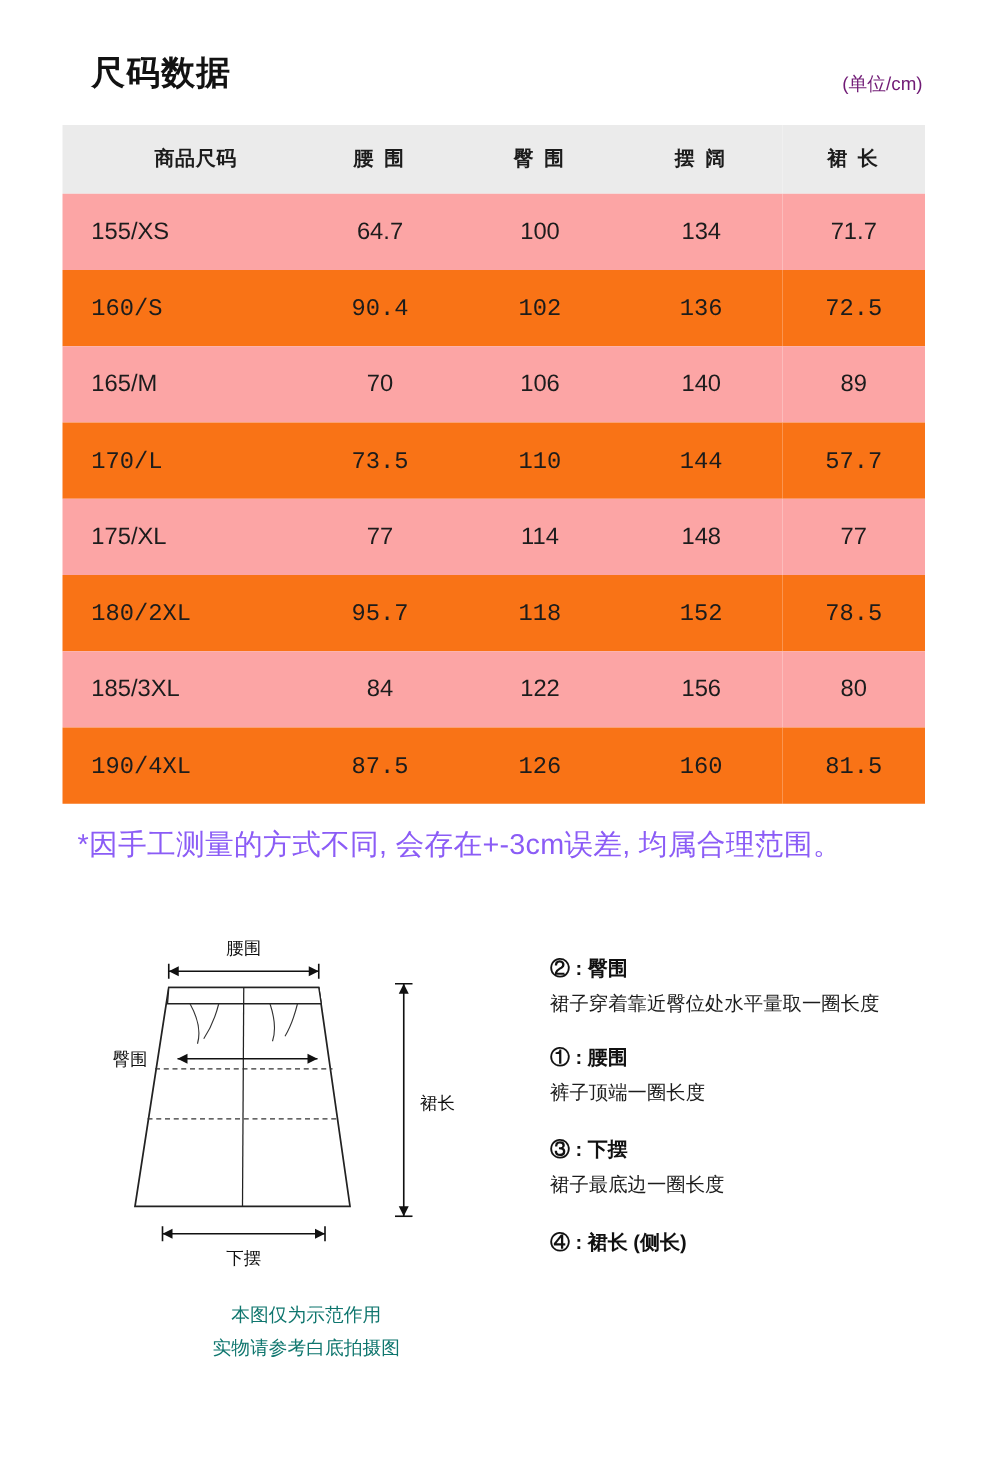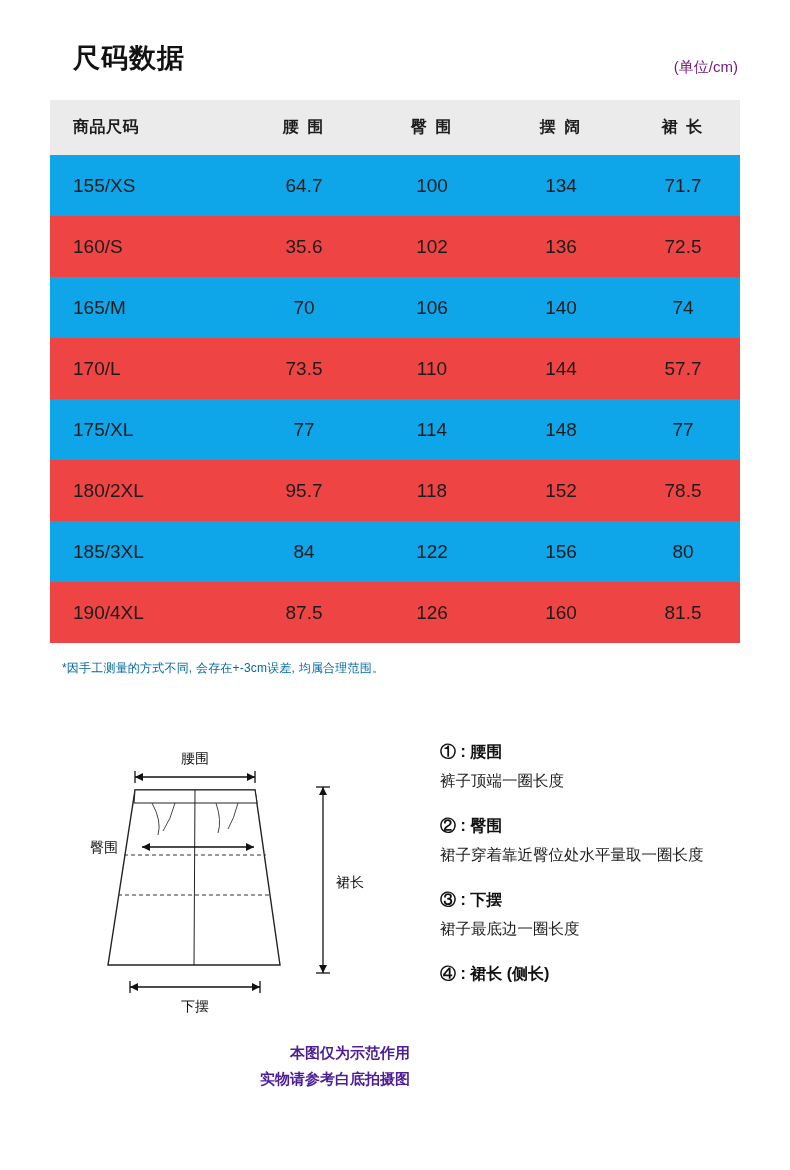--- a/index.html
+++ b/index.html
@@ -61,80 +61,81 @@
     margin: 0;
   }
   .row {
     height: 61px;
   }
   .row.head {
     height: 55px;
     background: #ebebeb;
   }
   .row.alt {
-    background: #ef4444;
+    background: #f97316;
+    font-family: Liberation Mono, monospace;
   }
   .row.plain {
-    background: #0ea5e9;
+    background: #fca5a5;
   }
   .cell {
     font-size: 19px;
     color: #1c1c1c;
     text-align: center;
     vertical-align: middle;
   }
   .cell.first {
     text-align: left;
     padding-left: 23px;
   }
   .head .cell {
     font-weight: bold;
     font-size: 16px;
     letter-spacing: 2px;
+    text-align: center;
   }
   .head .cell.first {
     letter-spacing: 0.5px;
   }
   .col1 { width: 190px; }
   .col2 { width: 128px; }
   .col3 { width: 128px; }
   .col4 { width: 130px; }
   .col5 { width: 114px; }
 
   
   .note {
     position: absolute;
     left: 62px;
     top: 660px;
-    font-size: 12px;
-    color: #0369a1;
+    font-size: 23px;
+    color: #8b5cf6;
     letter-spacing: 0.2px;
   }
 
   
   .diagram {
     position: absolute;
     left: 80px;
     top: 735px;
     width: 330px;
     height: 370px;
   }
   .diagram svg {
     display: block;
   }
   .diag-caption {
     position: absolute;
     left: 0;
     top: 305px;
     width: 330px;
-    text-align: right;
+    text-align: center;
     font-size: 15px;
-    color: #4c1d95;
+    color: #0f766e;
     line-height: 26px;
-    font-weight: bold;
   }
 
   
   .legend {
     position: absolute;
     left: 440px;
     top: 742px;
     width: 310px;
   }
   .legend-item {
@@ -186,31 +187,31 @@
     <tbody>
       <tr class="row plain">
         <td class="cell first">155/XS</td>
         <td class="cell">64.7</td>
         <td class="cell">100</td>
         <td class="cell">134</td>
         <td class="cell">71.7</td>
       </tr>
       <tr class="row alt">
         <td class="cell first">160/S</td>
-        <td class="cell">35.6</td>
+        <td class="cell">90.4</td>
         <td class="cell">102</td>
         <td class="cell">136</td>
         <td class="cell">72.5</td>
       </tr>
       <tr class="row plain">
         <td class="cell first">165/M</td>
         <td class="cell">70</td>
         <td class="cell">106</td>
         <td class="cell">140</td>
-        <td class="cell">74</td>
+        <td class="cell">89</td>
       </tr>
       <tr class="row alt">
         <td class="cell first">170/L</td>
         <td class="cell">73.5</td>
         <td class="cell">110</td>
         <td class="cell">144</td>
         <td class="cell">57.7</td>
       </tr>
       <tr class="row plain">
         <td class="cell first">175/XL</td>
@@ -291,28 +292,28 @@
       <text x="115" y="276" font-family="Liberation Sans, sans-serif" font-size="14" fill="#111" text-anchor="middle">下摆</text>
     </svg>
 
     <div class="diag-caption">
       <div>本图仅为示范作用</div>
       <div>实物请参考白底拍摄图</div>
     </div>
   </div>
 
   <div class="legend">
+    <div class="legend-item g2">
+      <div class="legend-head">② : 臀围</div>
+      <div class="legend-body">裙子穿着靠近臀位处水平量取一圈长度</div>
+    </div>
     <div class="legend-item g1">
       <div class="legend-head">① : 腰围</div>
       <div class="legend-body">裤子顶端一圈长度</div>
     </div>
-    <div class="legend-item g2">
-      <div class="legend-head">② : 臀围</div>
-      <div class="legend-body">裙子穿着靠近臀位处水平量取一圈长度</div>
-    </div>
     <div class="legend-item g3">
       <div class="legend-head">③ : 下摆</div>
       <div class="legend-body">裙子最底边一圈长度</div>
     </div>
     <div class="legend-item g4">
       <div class="legend-head">④ : 裙长 (侧长)</div>
     </div>
   </div>
 
 </div>

